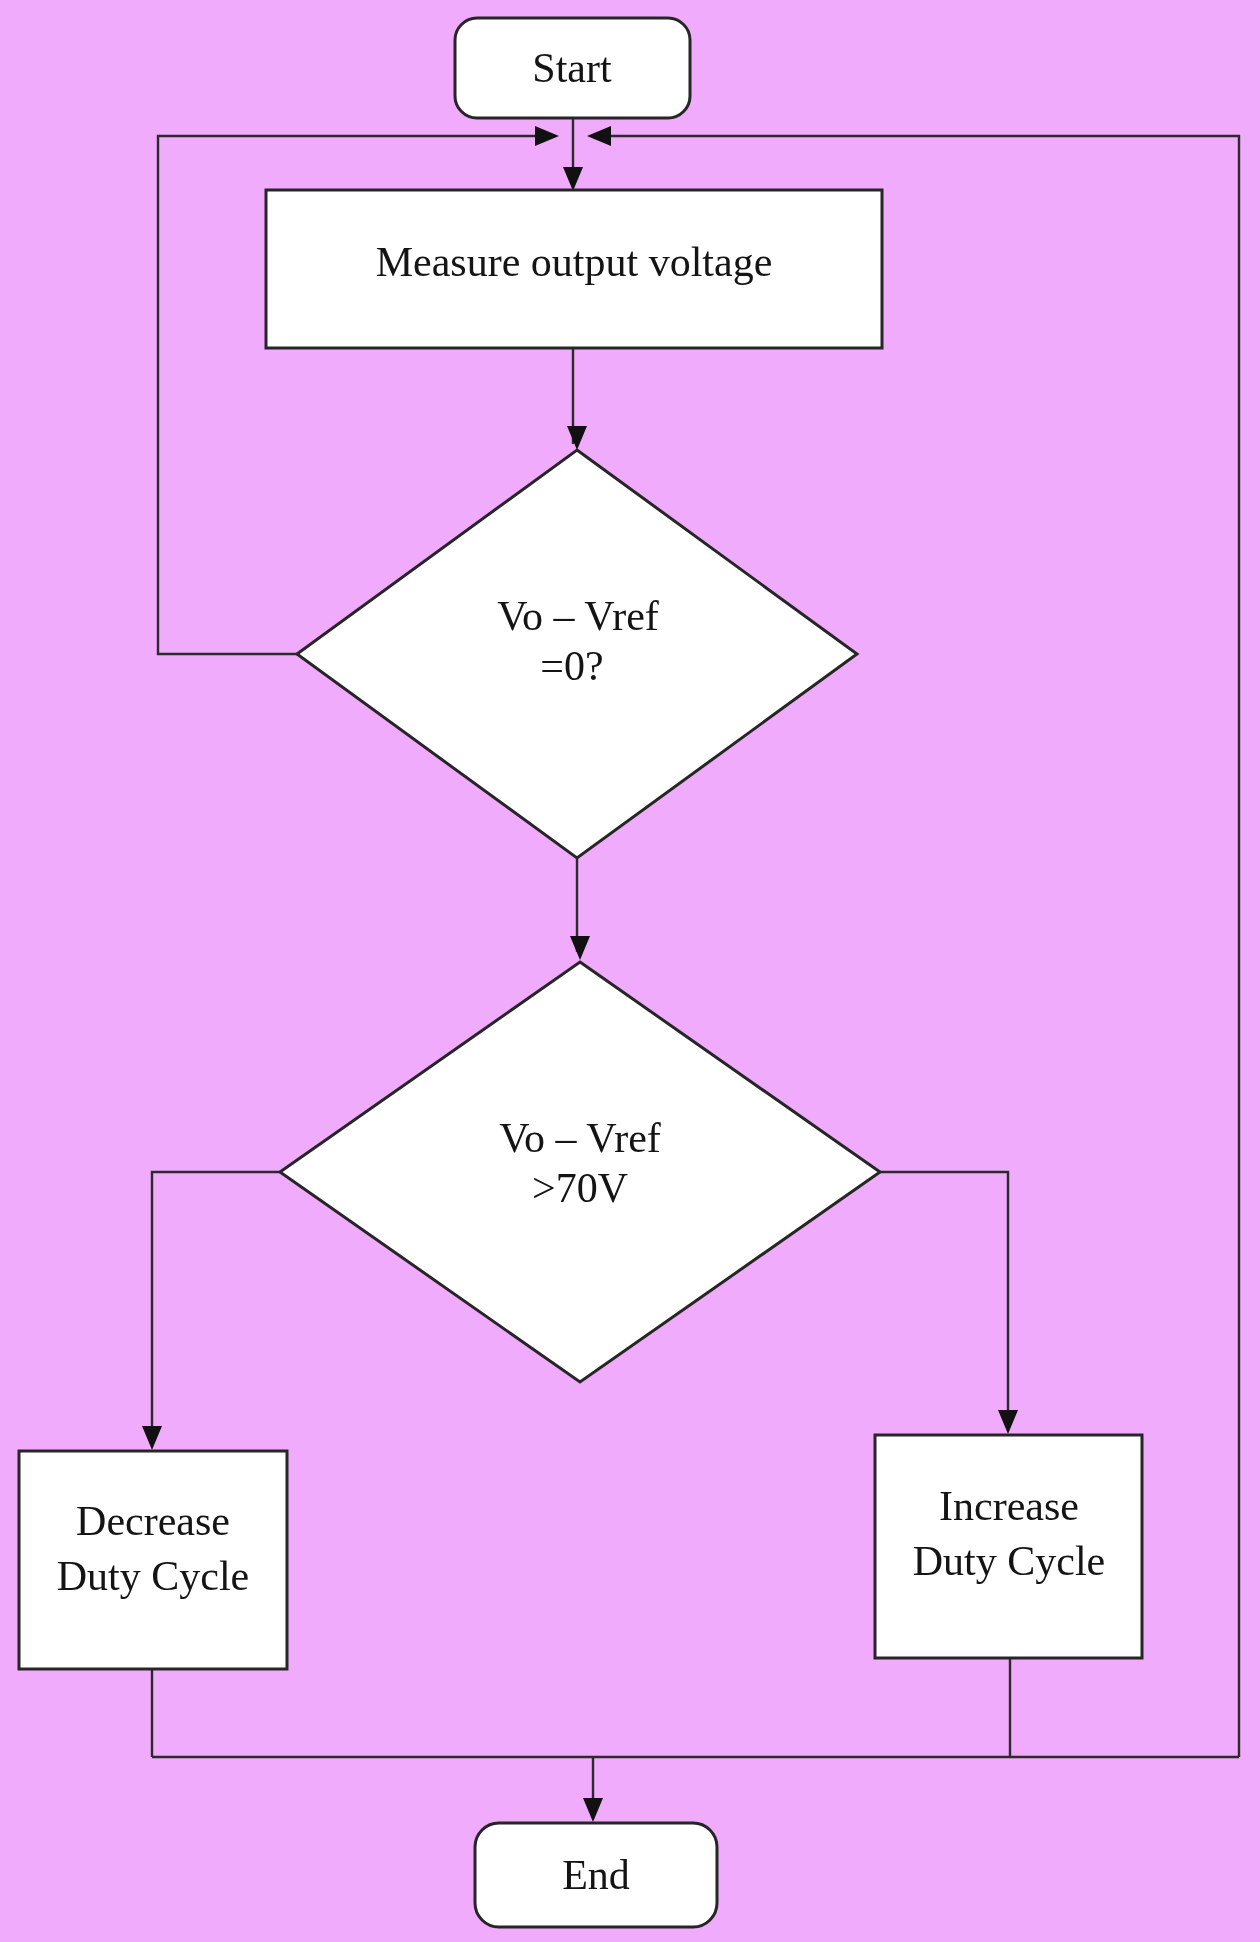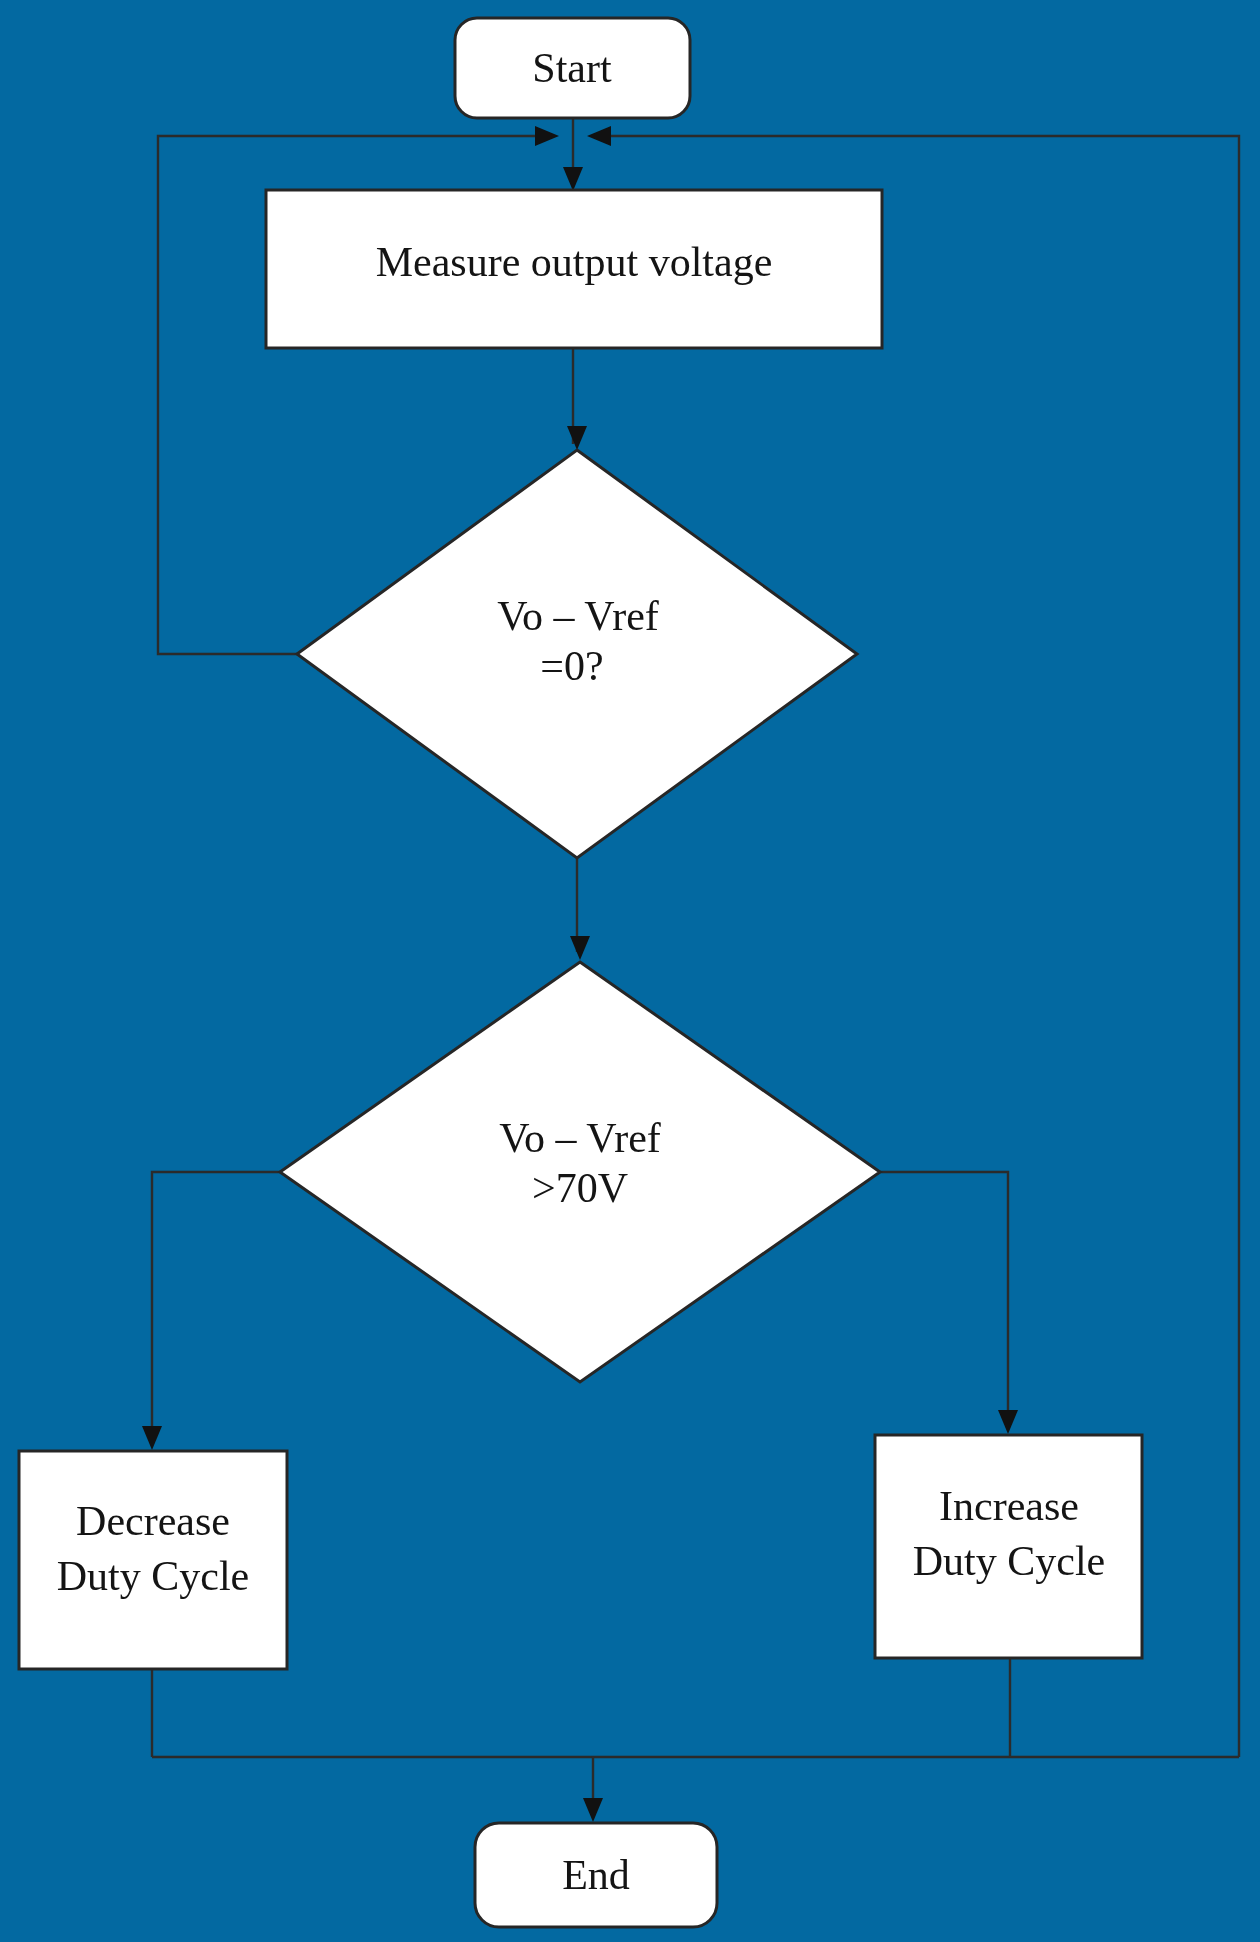--- a/index.html
+++ b/index.html
@@ -7,21 +7,21 @@
     padding: 0;
     background: #ffffff;
     width: 1260px;
     height: 1942px;
     overflow: hidden;
   }
   .canvas {
     position: relative;
     width: 1260px;
     height: 1942px;
-    background: #0369a1;
+    background: #f0abfc;
   }
   svg { display: block; }
   .shape {
     fill: #ffffff;
     stroke: #262626;
     stroke-width: 3;
   }
   .connector {
     fill: none;
     stroke: #2b2b2b;

